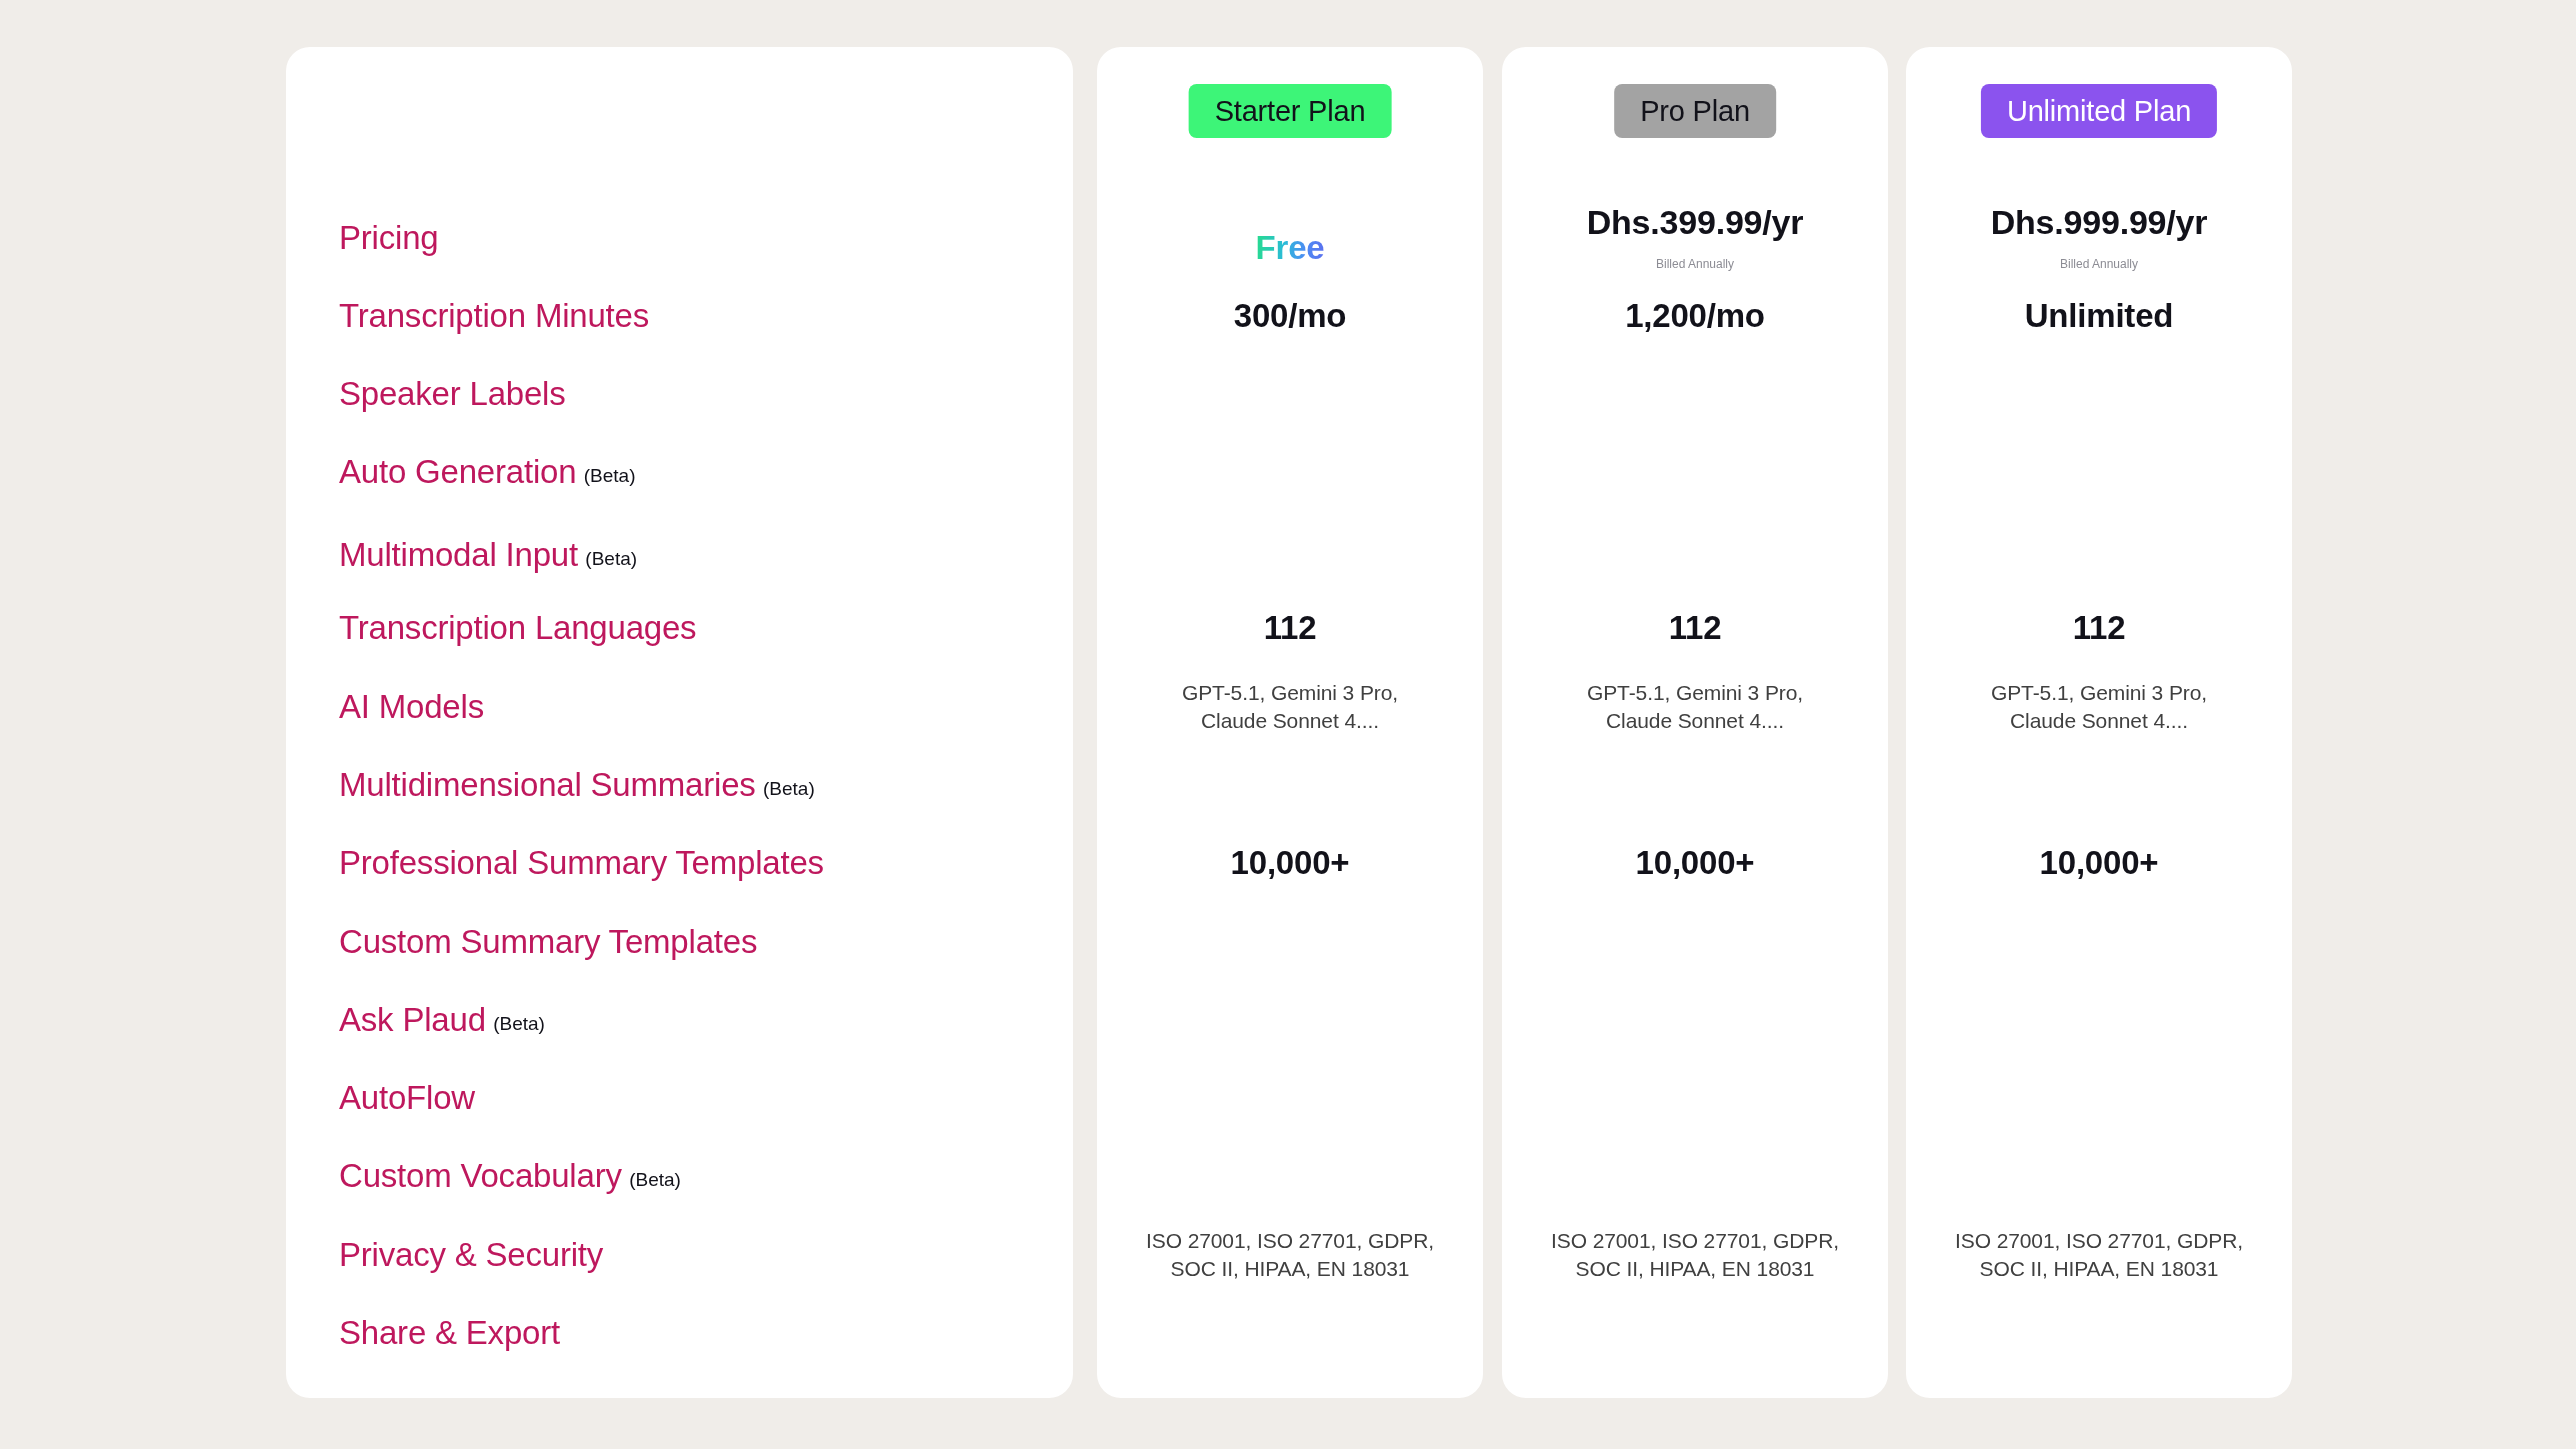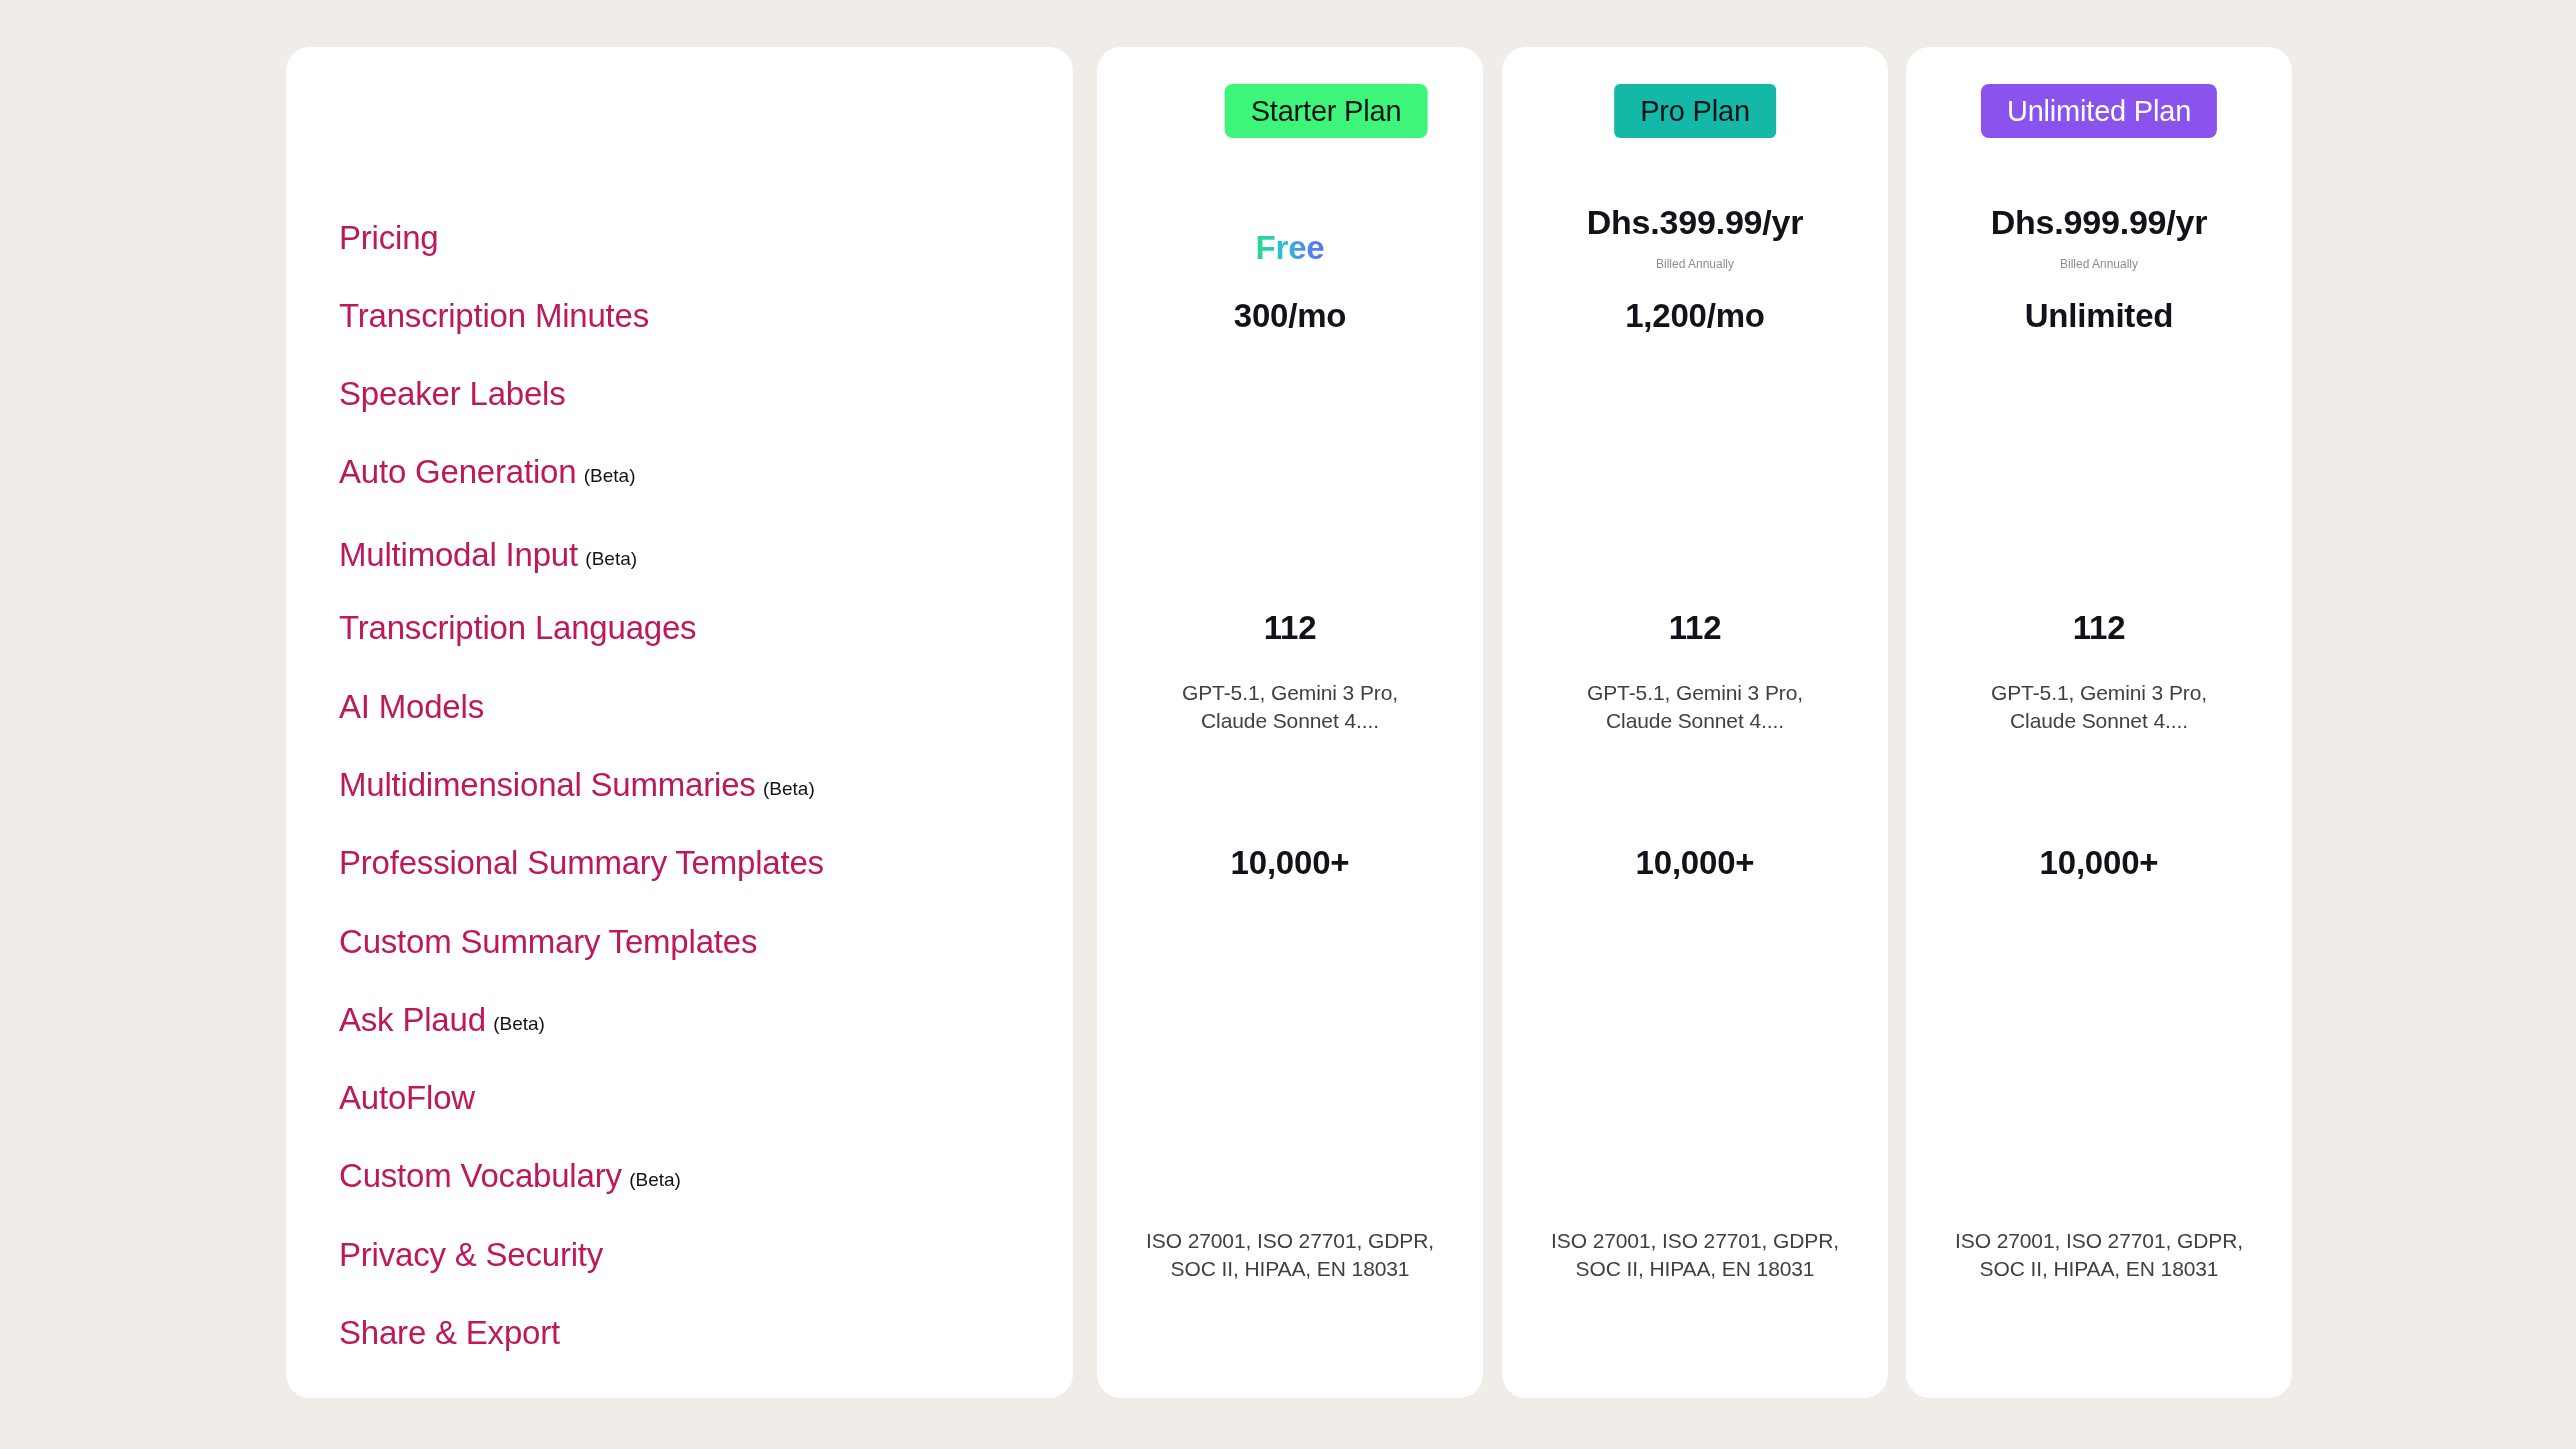--- a/index.html
+++ b/index.html
@@ -207,21 +207,21 @@
       </div>
       <div class="feature-row" style="top: 1208px;">
         <span class="feature-label">Privacy &amp; Security</span>
       </div>
       <div class="feature-row" style="top: 1286px;">
         <span class="feature-label">Share &amp; Export</span>
       </div>
     </div>
 
   <div class="plan-col" id="plan-col-0">
-      <div class="plan-badge" style="background: rgb(61, 245, 120); color: rgb(18, 18, 26); margin-left: 36px;">Starter Plan</div>
+      <div class="plan-badge" style="background: rgb(61, 245, 120); color: rgb(18, 18, 26);">Starter Plan</div>
       <div class="cell" style="top: 191px;">
         <div class="cell-primary free">Free</div>
       </div>
       <div class="cell" style="top: 269px;">
         <div class="cell-primary">300/mo</div>
       </div>
       <div class="cell" style="top: 347px;">
         <svg class="check" viewBox="0 0 100 100">
           <defs>
             <linearGradient id="chkgrad0" x1="0" y1="1" x2="1" y2="0">
@@ -338,21 +338,21 @@
               <stop offset="0%" stop-color="#27DC8C"></stop>
               <stop offset="50%" stop-color="#2B9FE8"></stop>
               <stop offset="100%" stop-color="#7B4FF0"></stop>
             </linearGradient>
           </defs>
           <path d="M20 52 L41 73 L82 28" fill="none" stroke="url(#chkgrad8)" stroke-width="15" stroke-linecap="round" stroke-linejoin="round"></path>
         </svg>
       </div>
     </div>
   <div class="plan-col" id="plan-col-1">
-      <div class="plan-badge" style="background: #14b8a6; color: rgb(18, 18, 26); border-radius: 6px;">Pro Plan</div>
+      <div class="plan-badge" style="background: #a3a3a3; color: rgb(18, 18, 26);">Pro Plan</div>
       <div class="cell" style="top: 191px;">
         <div class="cell-primary bold">Dhs.399.99/yr</div>
         <div class="cell-sub">Billed Annually</div>
       </div>
       <div class="cell" style="top: 269px;">
         <div class="cell-primary">1,200/mo</div>
       </div>
       <div class="cell" style="top: 347px;">
         <svg class="check" viewBox="0 0 100 100">
           <defs>

